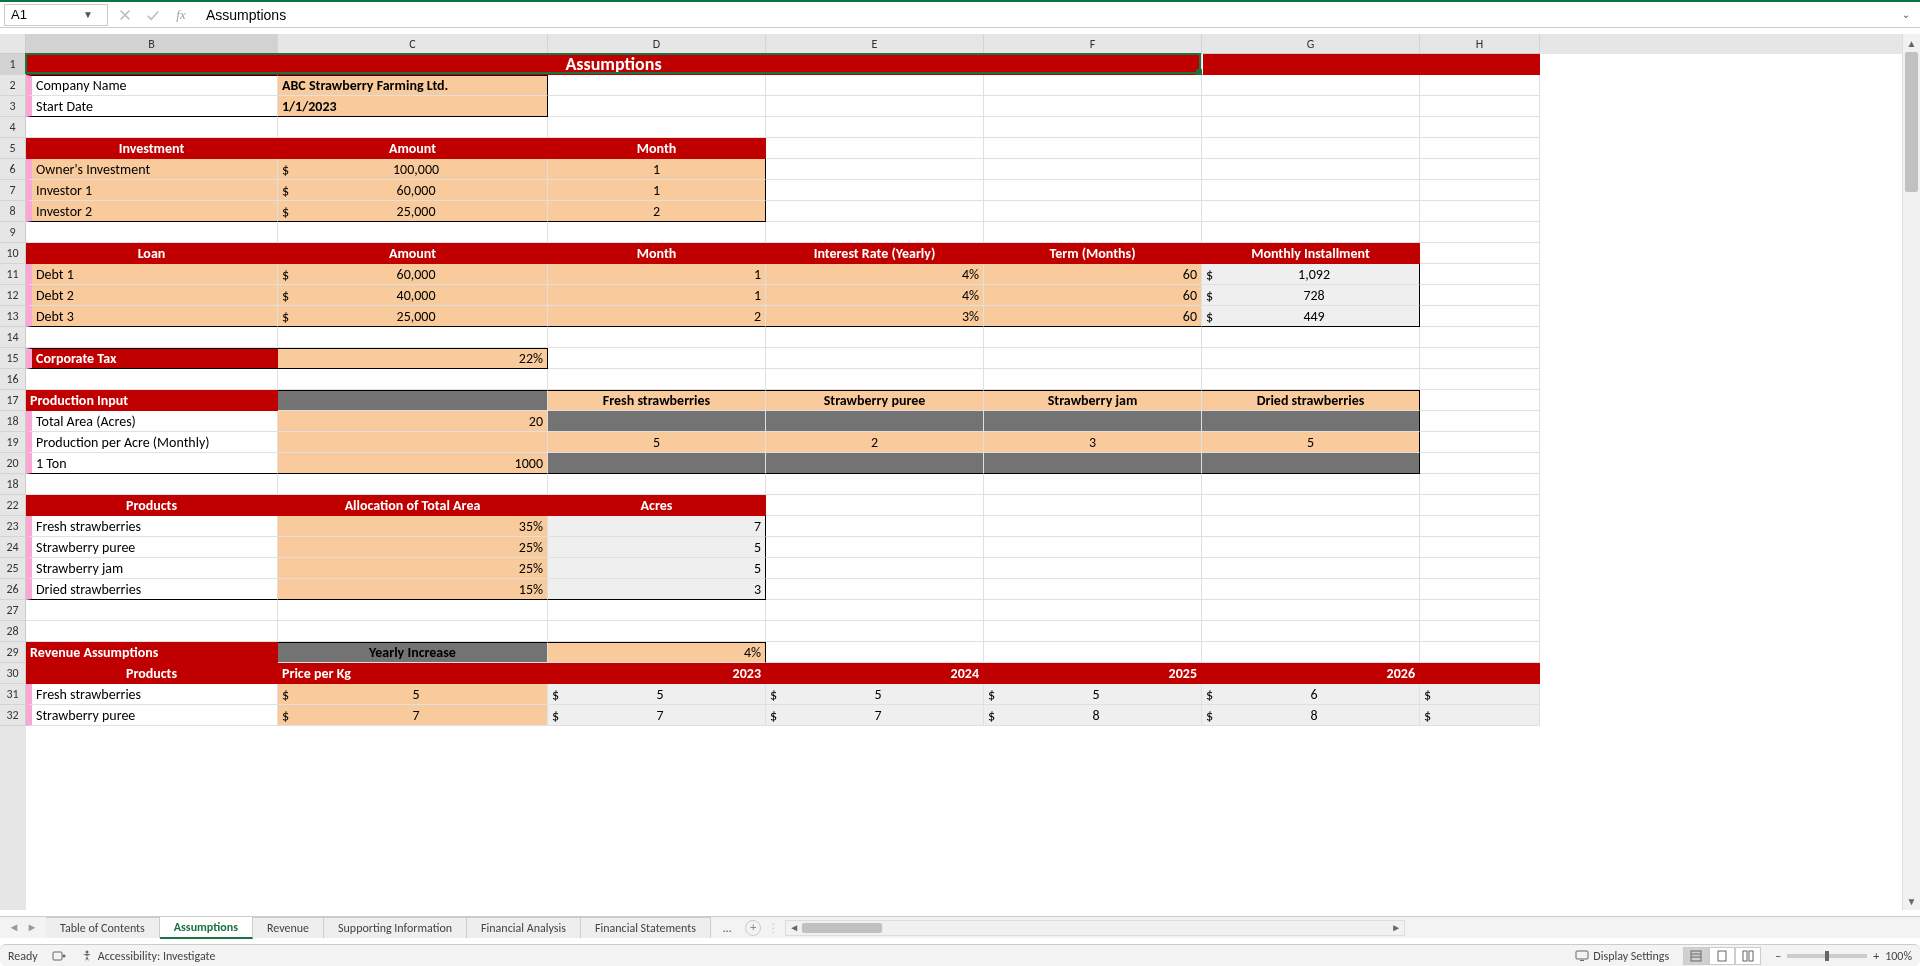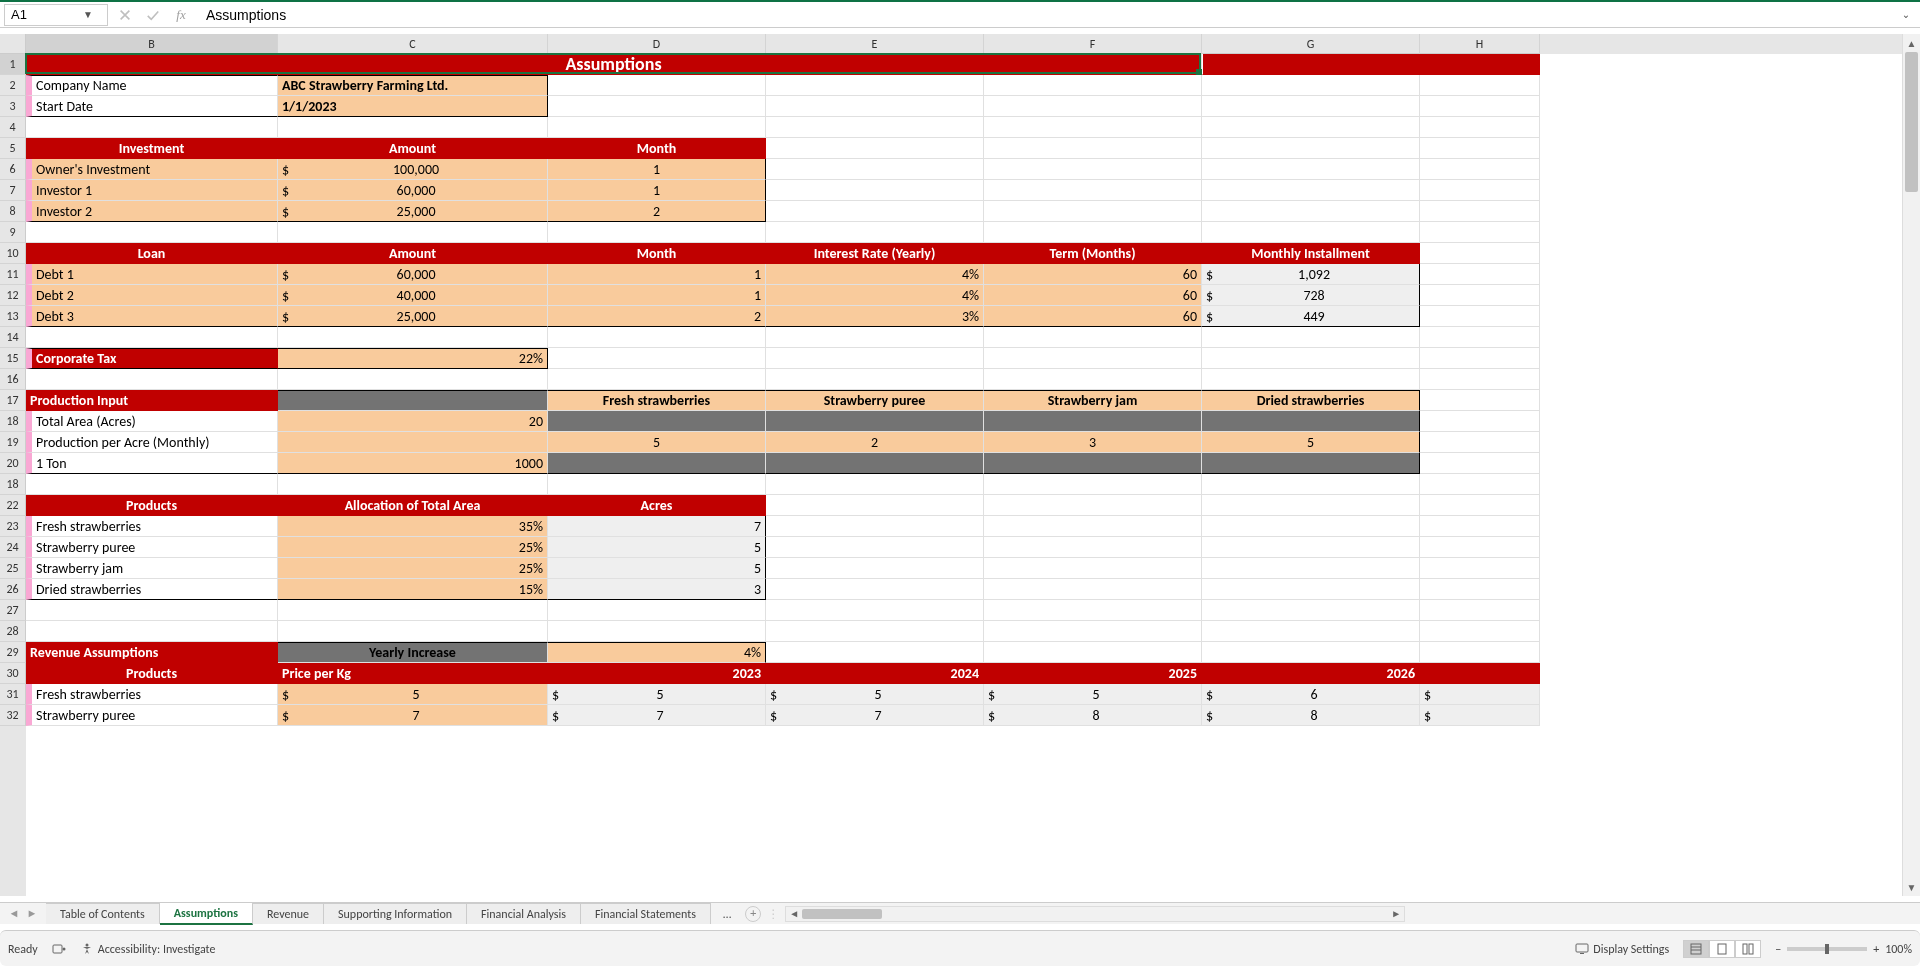--- a/index.html
+++ b/index.html
@@ -65,21 +65,21 @@
 .tab.active { background:#fff; color:#1c7341; font-weight:bold; border-bottom:2px solid #1c7341; }
 .tab-add { width:20px; text-align:center; color:#888; cursor:pointer; border:1px solid #ccc; border-radius:50%; width:16px; height:16px; line-height:13px; margin-left:6px;}
 .tab-more { margin-left:4px; padding:3px 8px; color:#555;}
 .hscroll-sep { margin:0 6px; color:#ccc;}
 .hscroll { flex:0 0 620px; display:flex; align-items:center; background:#f1f1f1; height:16px; border:1px solid #ddd;}
 .hscroll .arr { width:16px; text-align:center; font-size:10px; color:#666; cursor:pointer;}
 .hscroll .track { flex:1; position:relative; height:100%; }
 .hscroll .thumb { position:absolute; top:2px; bottom:2px; left:0; width:80px; background:#c1c1c1; border-radius:2px;}
 
 
-.status { display:flex; align-items:center; height:36px; background:#f3f3f3; border-top:1px solid #ccc; font-size:12px; padding:0 8px; gap:14px; color:#444;border-radius:6px;}
+.status { display:flex; align-items:center; height:22px; background:#f3f3f3; border-top:1px solid #ccc; font-size:12px; padding:0 8px; gap:14px; color:#444;border-radius:6px;}
 .status .spacer { flex:1; }
 .viewbtns { display:flex; gap:0; }
 .viewbtn { width:26px; height:18px; border:1px solid #ccc; display:inline-flex; align-items:center; justify-content:center; background:#fff; cursor:pointer;}
 .viewbtn.active { background:#d0d0d0; }
 .viewbtn svg { width:12px; height:12px; }
 .zoom { display:flex; align-items:center; gap:6px;}
 .zoom-track { width:80px; height:4px; background:#ccc; position:relative;}
 .zoom-thumb { position:absolute; left:38px; top:-3px; width:4px; height:10px; background:#666;}
 .currency-split { display:flex; width:100%; }
 .currency-split .sym { flex:0 0 auto; }

